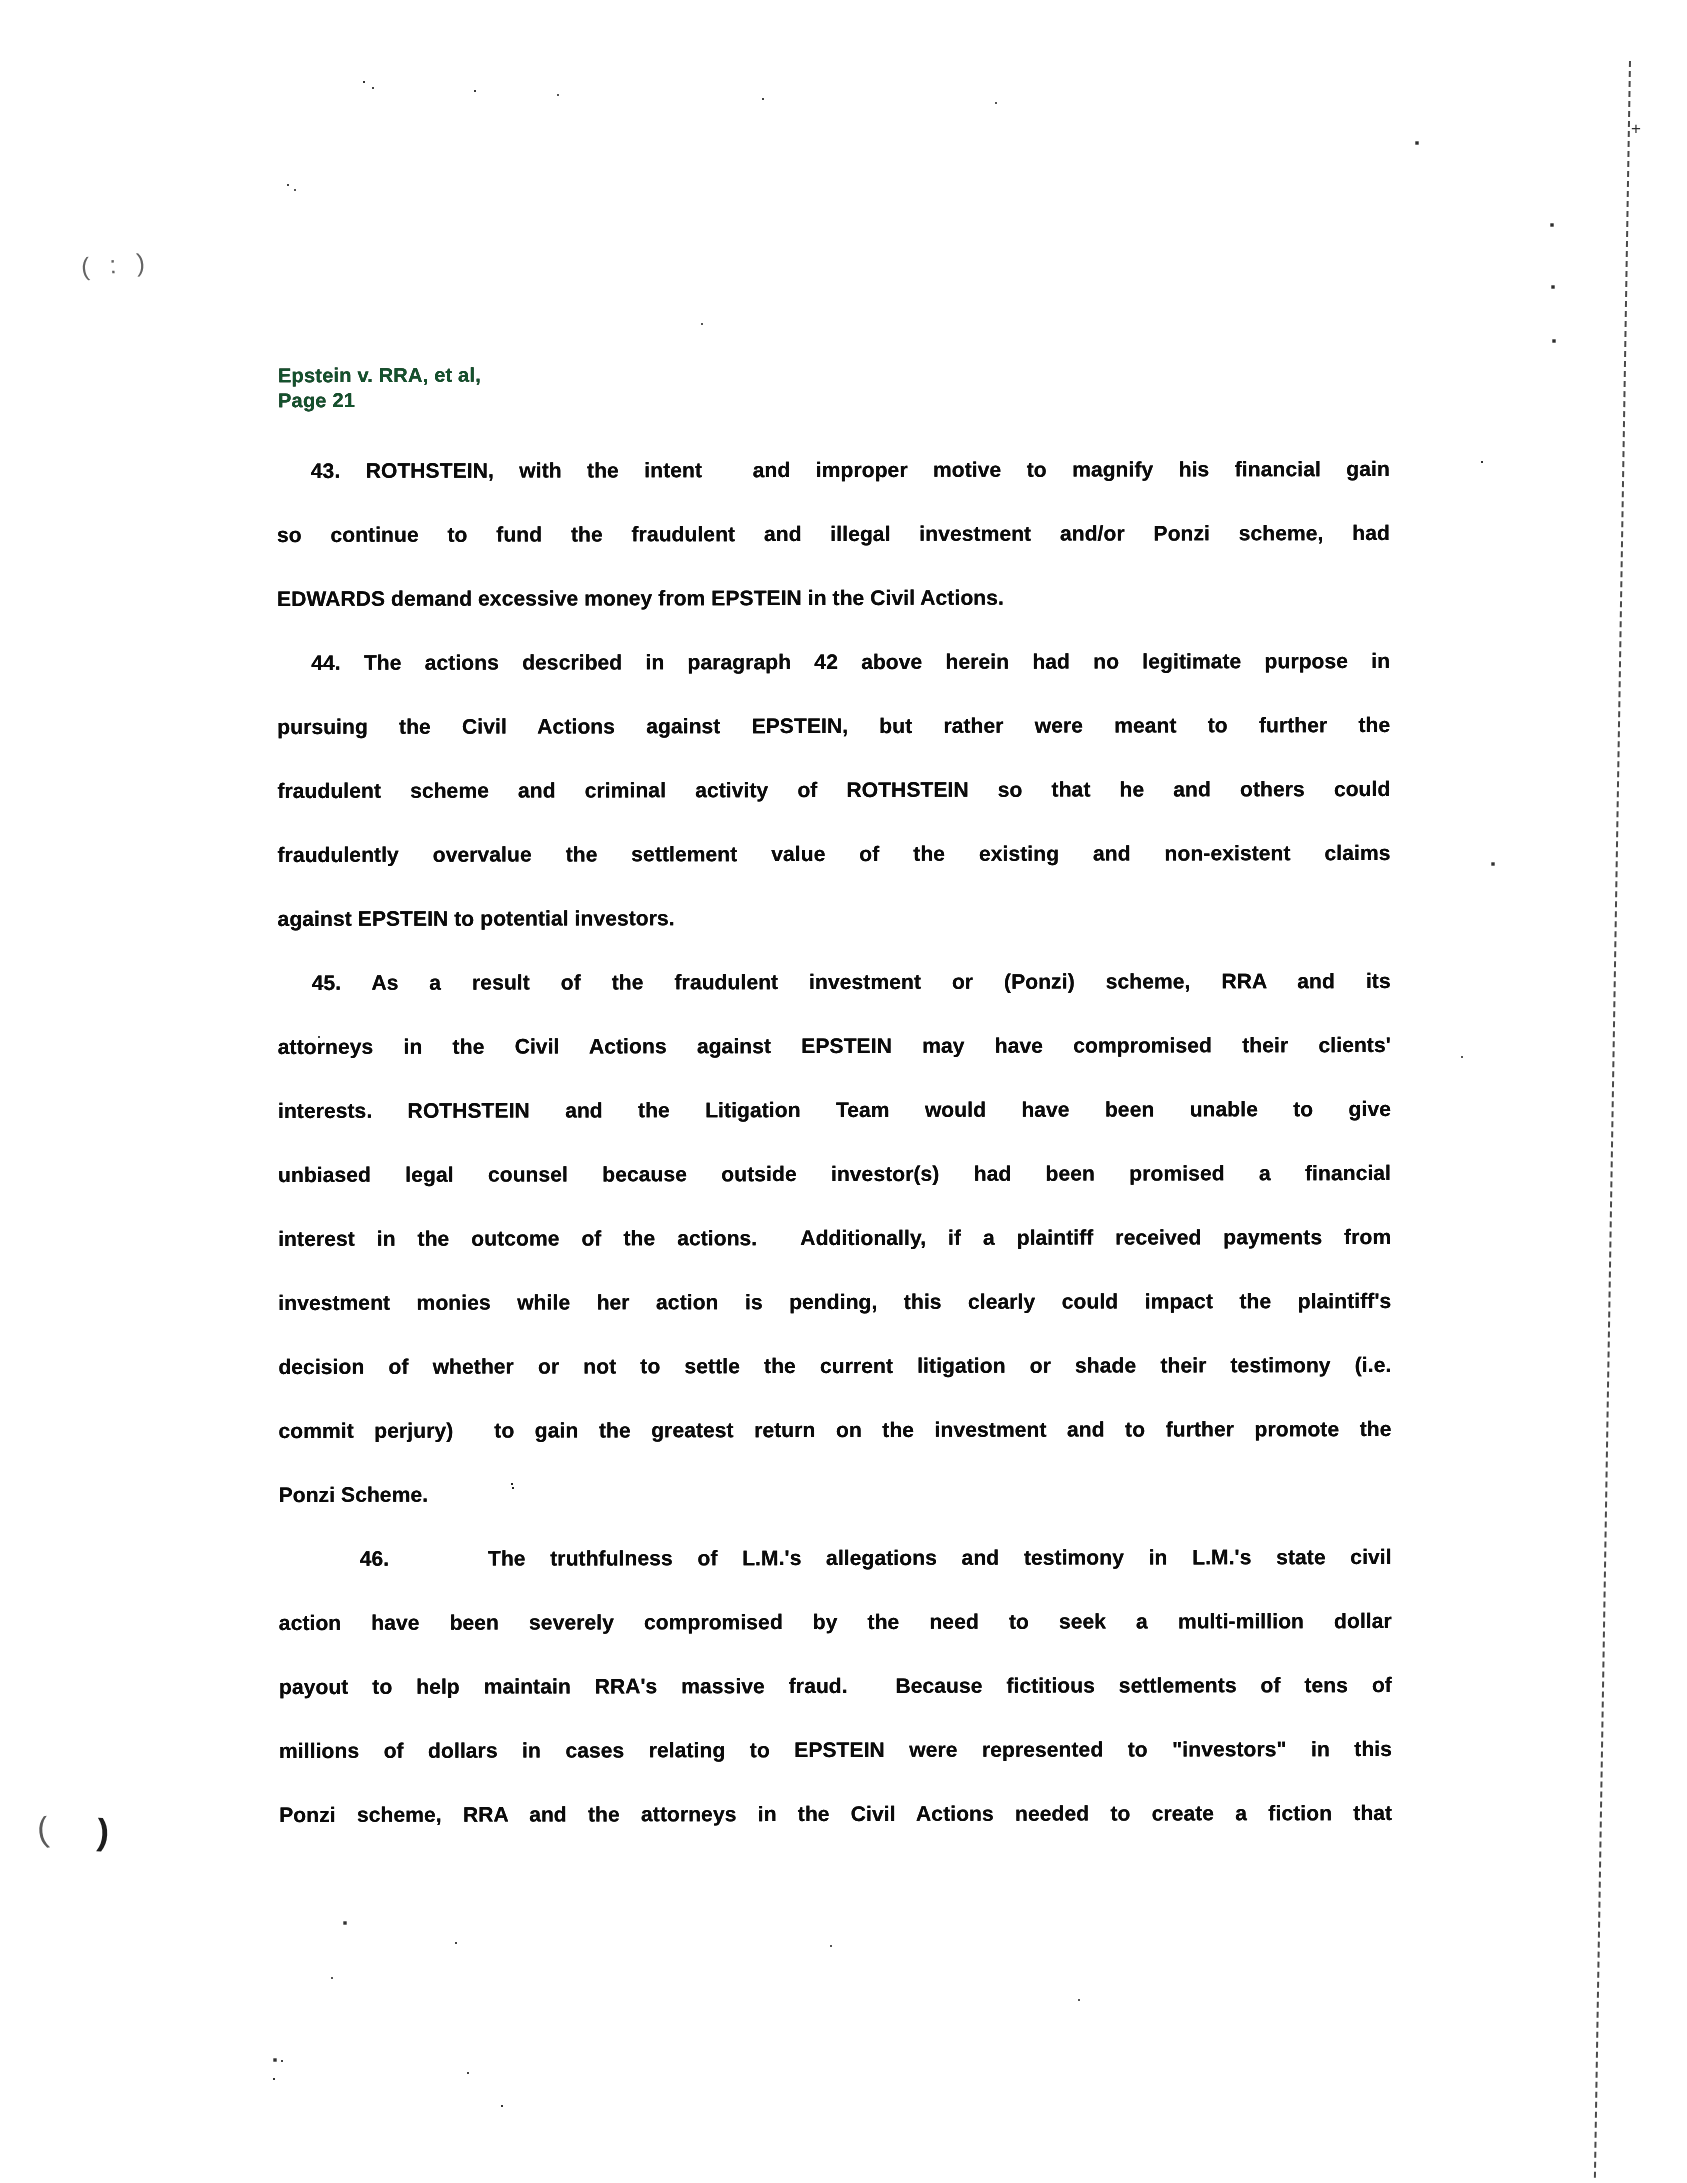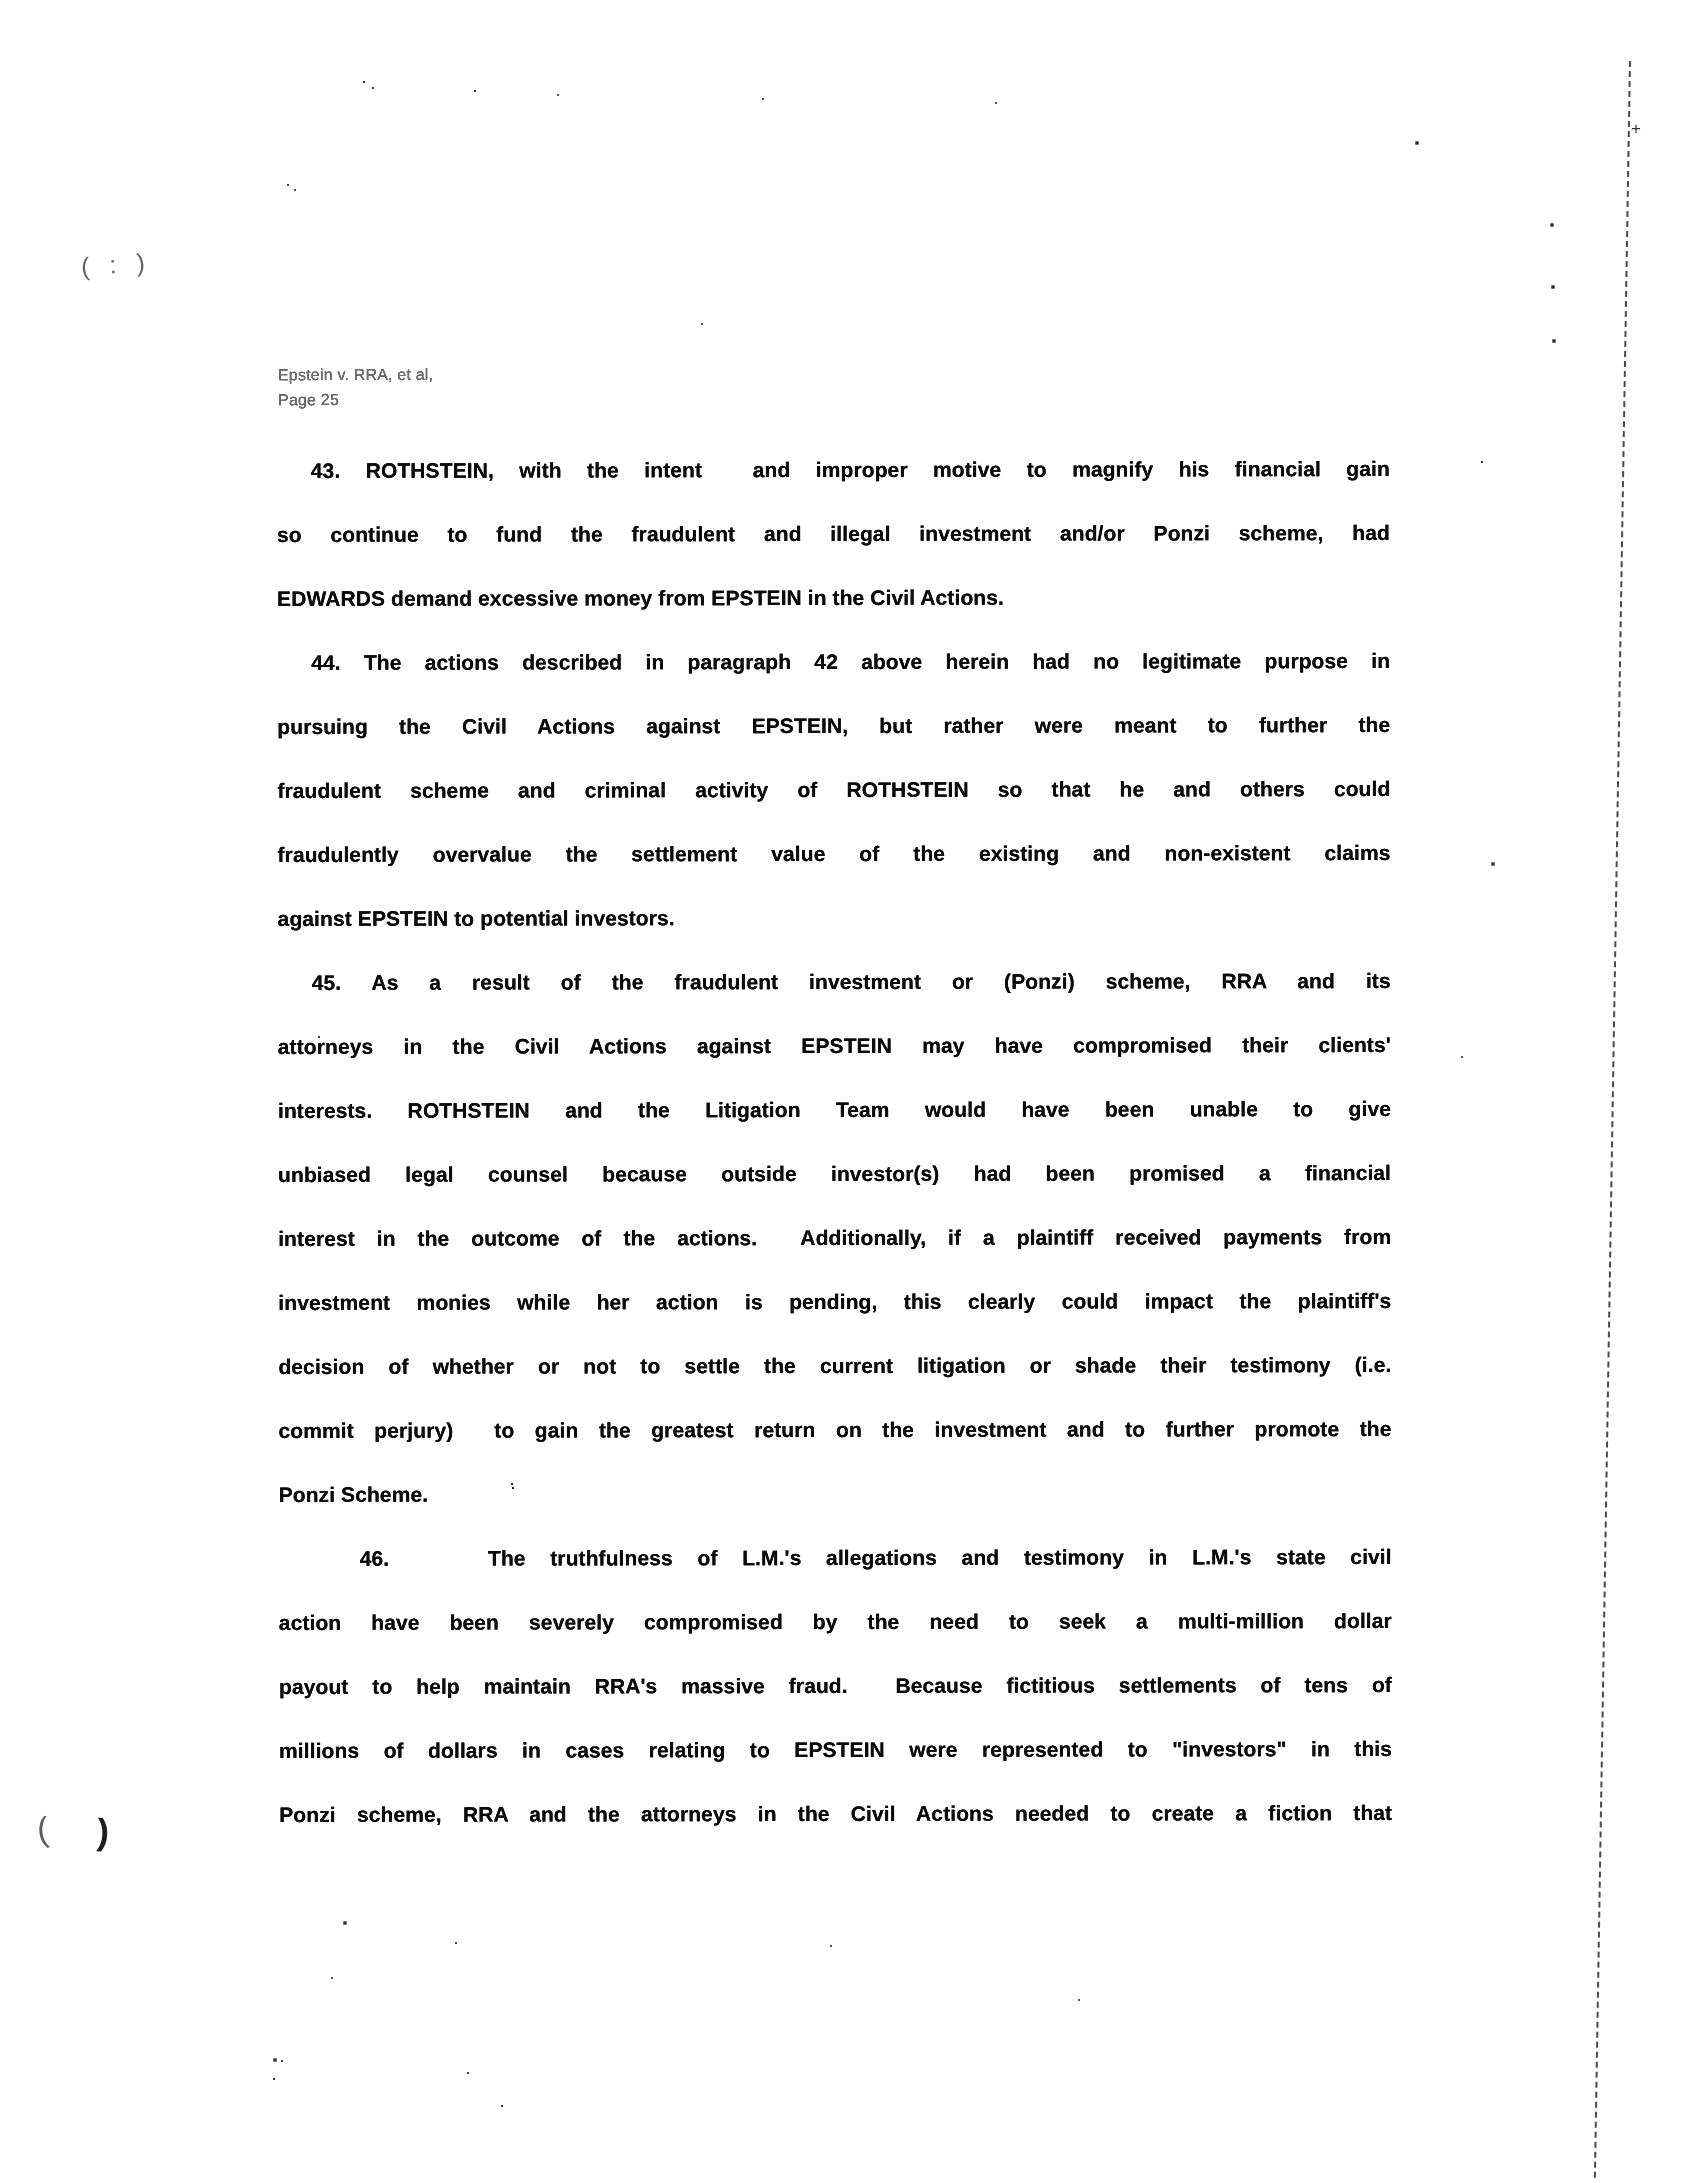--- a/index.html
+++ b/index.html
@@ -17,25 +17,25 @@
     height: 2183px;
     background: #ffffff;
     color: #0c0c0c;
   }
 
   
   .doc-header {
     position: absolute;
     left: 278px;
     top: 363px;
-    font-size: 16px;
-    font-weight: 400;
+    font-size: 20px;
+    font-weight: 700;
     line-height: 24.5px;
     letter-spacing: 0.2px;
-    color: #737373;
+    color: #14532d;
     text-shadow: 0 0 0.5px #000;
     transform: rotate(-0.15deg);
   }
 
   
   .doc-body {
     position: absolute;
     left: 278px;
     top: 438px;
     width: 1113px;
@@ -136,21 +136,21 @@
 
   <div class="specks"></div>
   <div class="scan-line"></div>
   <div class="mark mark-tl">( : )</div>
   <div class="mark mark-plus">+</div>
   <div class="mark mark-bl-open">(</div>
   <div class="mark mark-bl-close">)</div>
 
   <header class="doc-header">
     <div>Epstein v. RRA, et al,</div>
-    <div>Page 25</div>
+    <div>Page 21</div>
   </header>
 
   <main class="doc-body">
 
     <section>
       <div class="line indent">43. ROTHSTEIN, with the intent&nbsp; and improper motive to magnify his financial gain</div>
       <div class="line">so continue to fund the fraudulent and illegal investment and/or Ponzi scheme, had</div>
       <div class="line end">EDWARDS demand excessive money from EPSTEIN in the Civil Actions.</div>
     </section>
 

